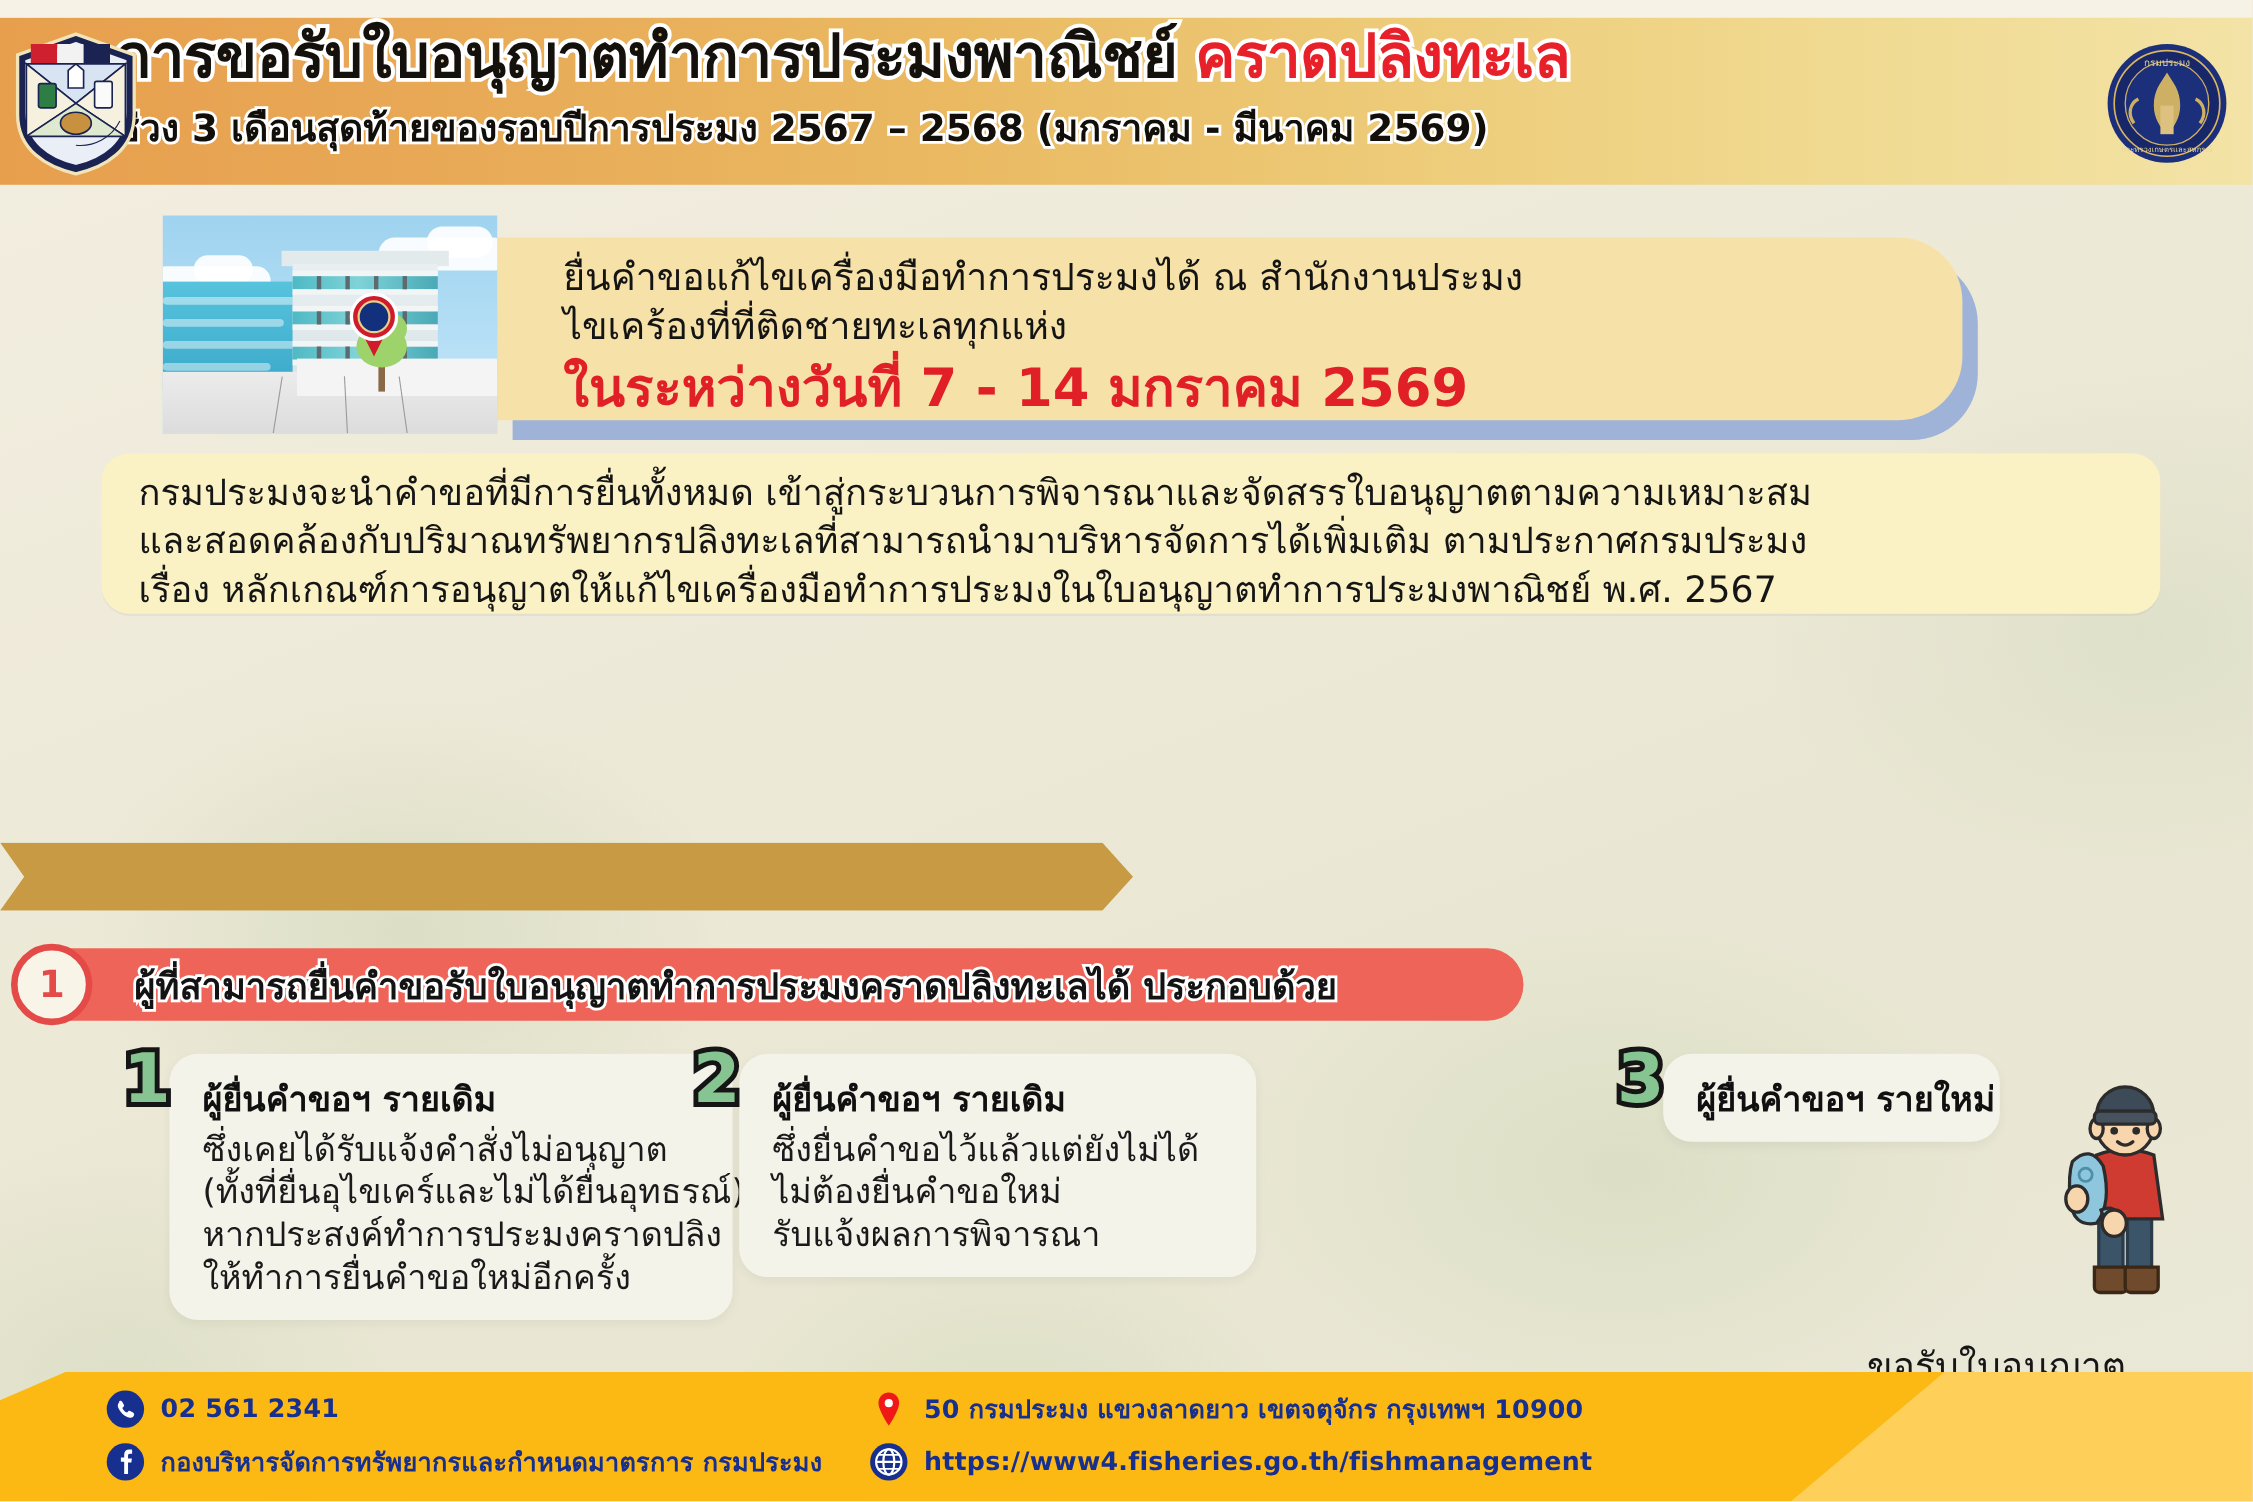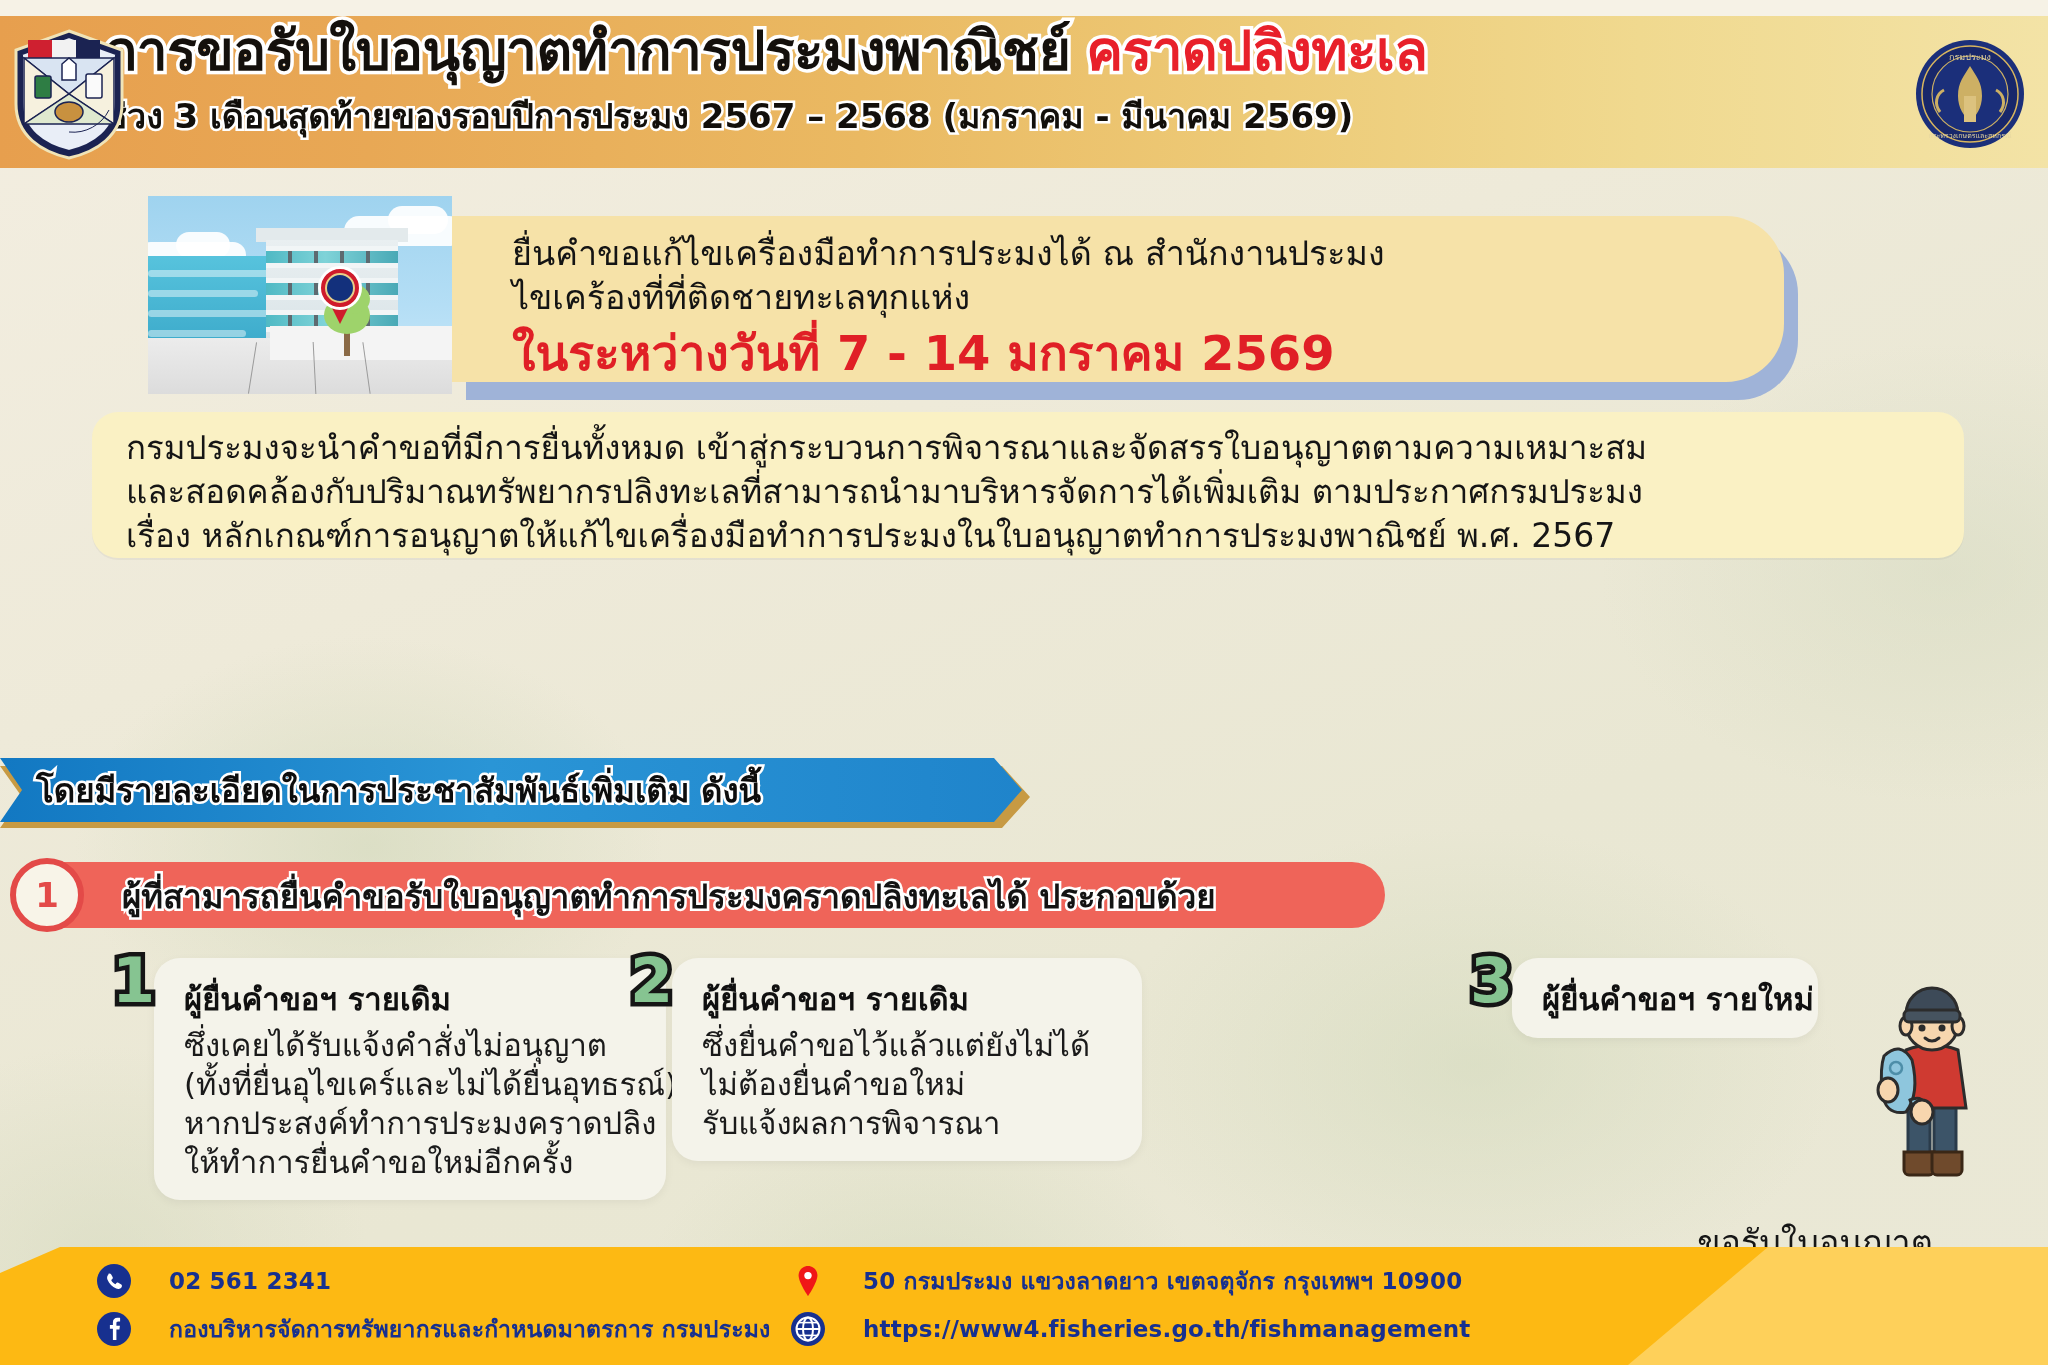--- a/index.html
+++ b/index.html
@@ -208,21 +208,21 @@
     background:#fdb913;
     clip-path:polygon(0 26px, 60px 0, 2048px 0, 2048px 118px, 0 118px);
   }
   #footer .accent{
     position:absolute;right:0;bottom:0;width:420px;height:118px;
     background:#fed05a;
     clip-path:polygon(140px 0, 420px 0, 420px 118px, 0 118px);
   }
   .fline{position:absolute;display:flex;align-items:center;gap:14px;}
   .fline .ficon{width:36px;height:36px;flex:0 0 36px;display:flex;align-items:center;justify-content:center;}
-  .fline .ftxt{font-size:23px;font-weight:bold;color:#17308f;white-space:nowrap;letter-spacing:.2px;margin-left:23px;}
+  .fline .ftxt{font-size:23px;font-weight:bold;color:#17308f;white-space:nowrap;letter-spacing:.2px;}
   #f-phone{left:96px;bottom:66px;}
   #f-fb{left:96px;bottom:18px;}
   #f-addr{left:790px;bottom:66px;}
   #f-web{left:790px;bottom:18px;}
 </style>
 </head>
 <body>
 
 <div id="page">
 
@@ -333,23 +333,20 @@
   </div>
 
   <div id="para-box">
     <div class="p-line">กรมประมงจะนำคำขอที่มีการยื่นทั้งหมด เข้าสู่กระบวนการพิจารณาและจัดสรรใบอนุญาตตามความเหมาะสม</div>
     <div class="p-line">และสอดคล้องกับปริมาณทรัพยากรปลิงทะเลที่สามารถนำมาบริหารจัดการได้เพิ่มเติม ตามประกาศกรมประมง</div>
     <div class="p-line">เรื่อง หลักเกณฑ์การอนุญาตให้แก้ไขเครื่องมือทำการประมงในใบอนุญาตทำการประมงพาณิชย์ พ.ศ. 2567</div>
   </div>
 
   <div id="blue-banner">
     <div class="ribbon-shadow"></div>
-    <div class="ribbon">
-      <span>โดยมีรายละเอียดในการประชาสัมพันธ์เพิ่มเติม ดังนี้</span>
-    </div>
   </div>
 
   <div id="sec1">
     <div class="bar"></div>
     <div class="circle">
       <span>1</span>
     </div>
     <div class="txt">ผู้ที่สามารถยื่นคำขอรับใบอนุญาตทำการประมงคราดปลิงทะเลได้ ประกอบด้วย</div>
   </div>
 

